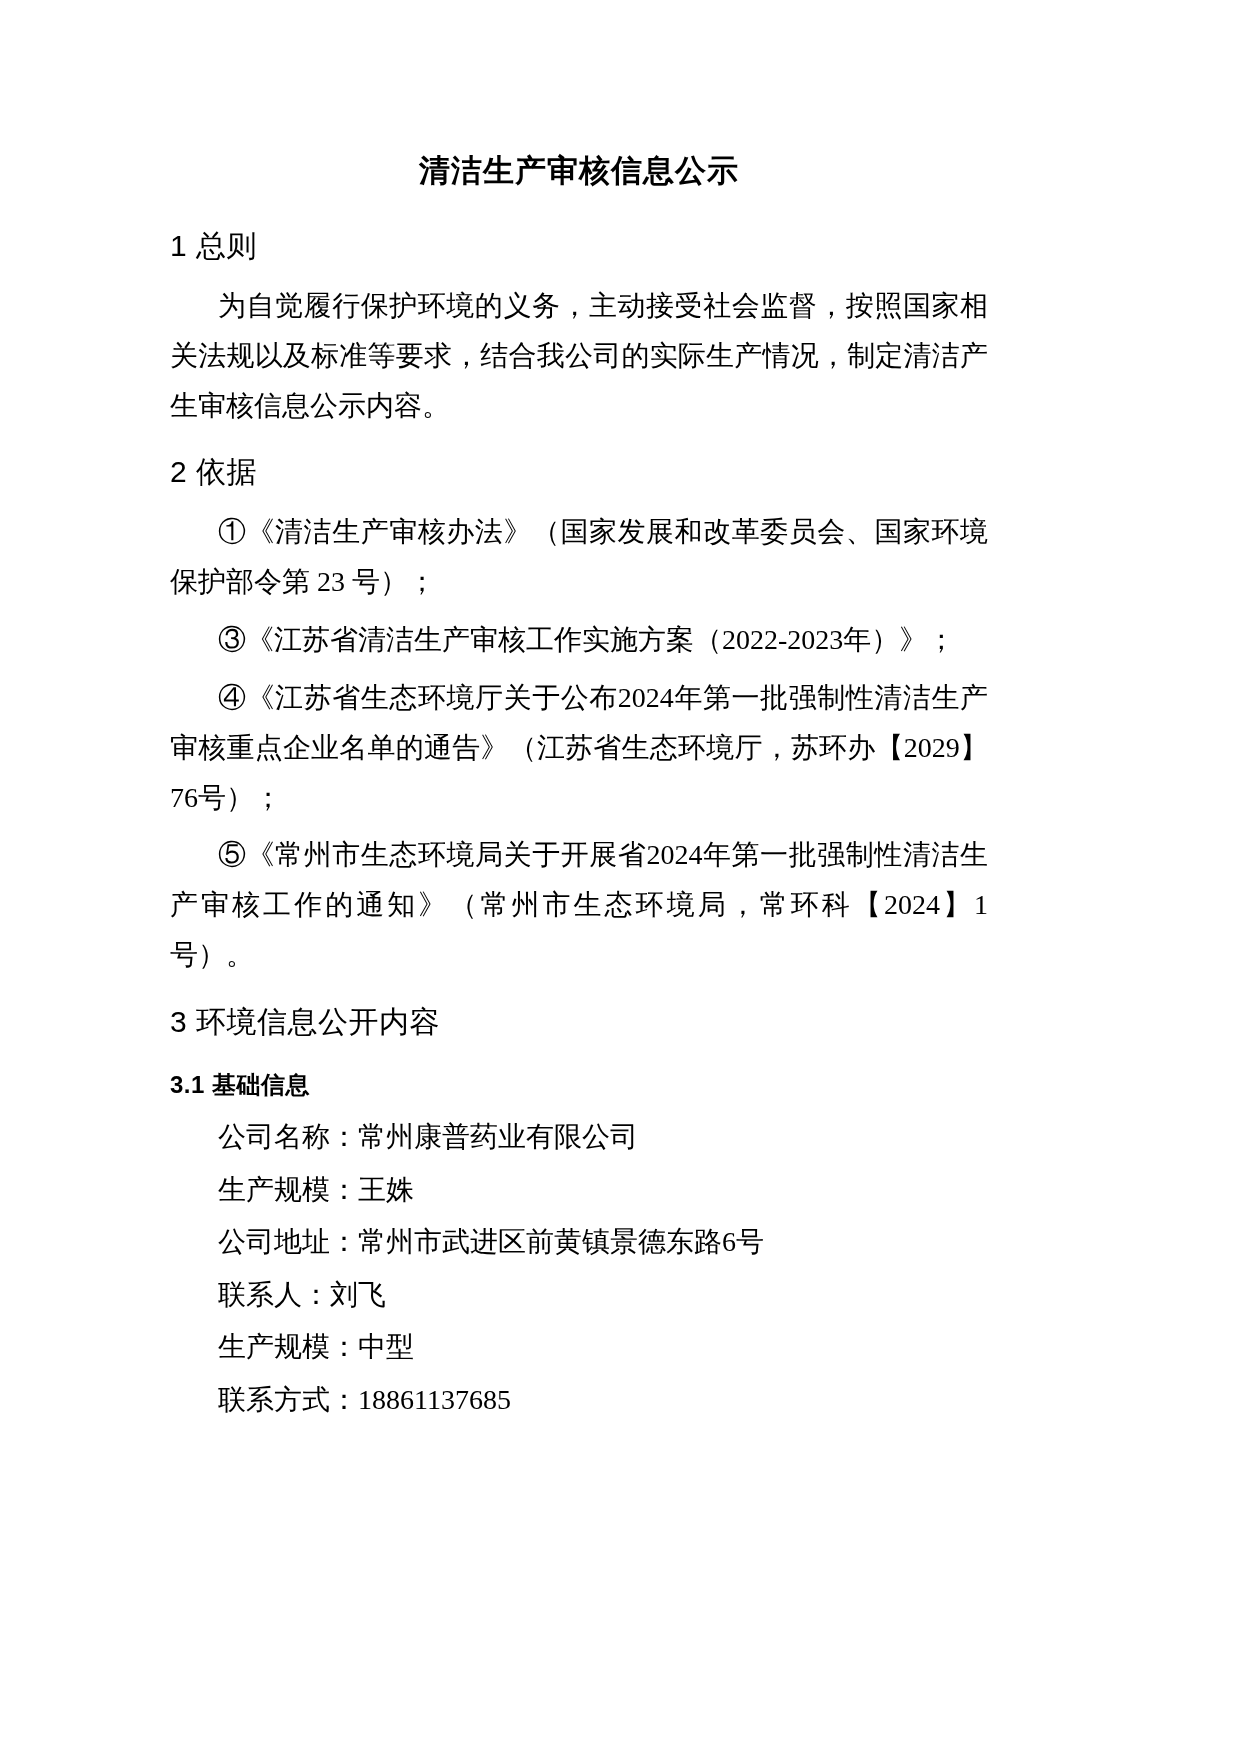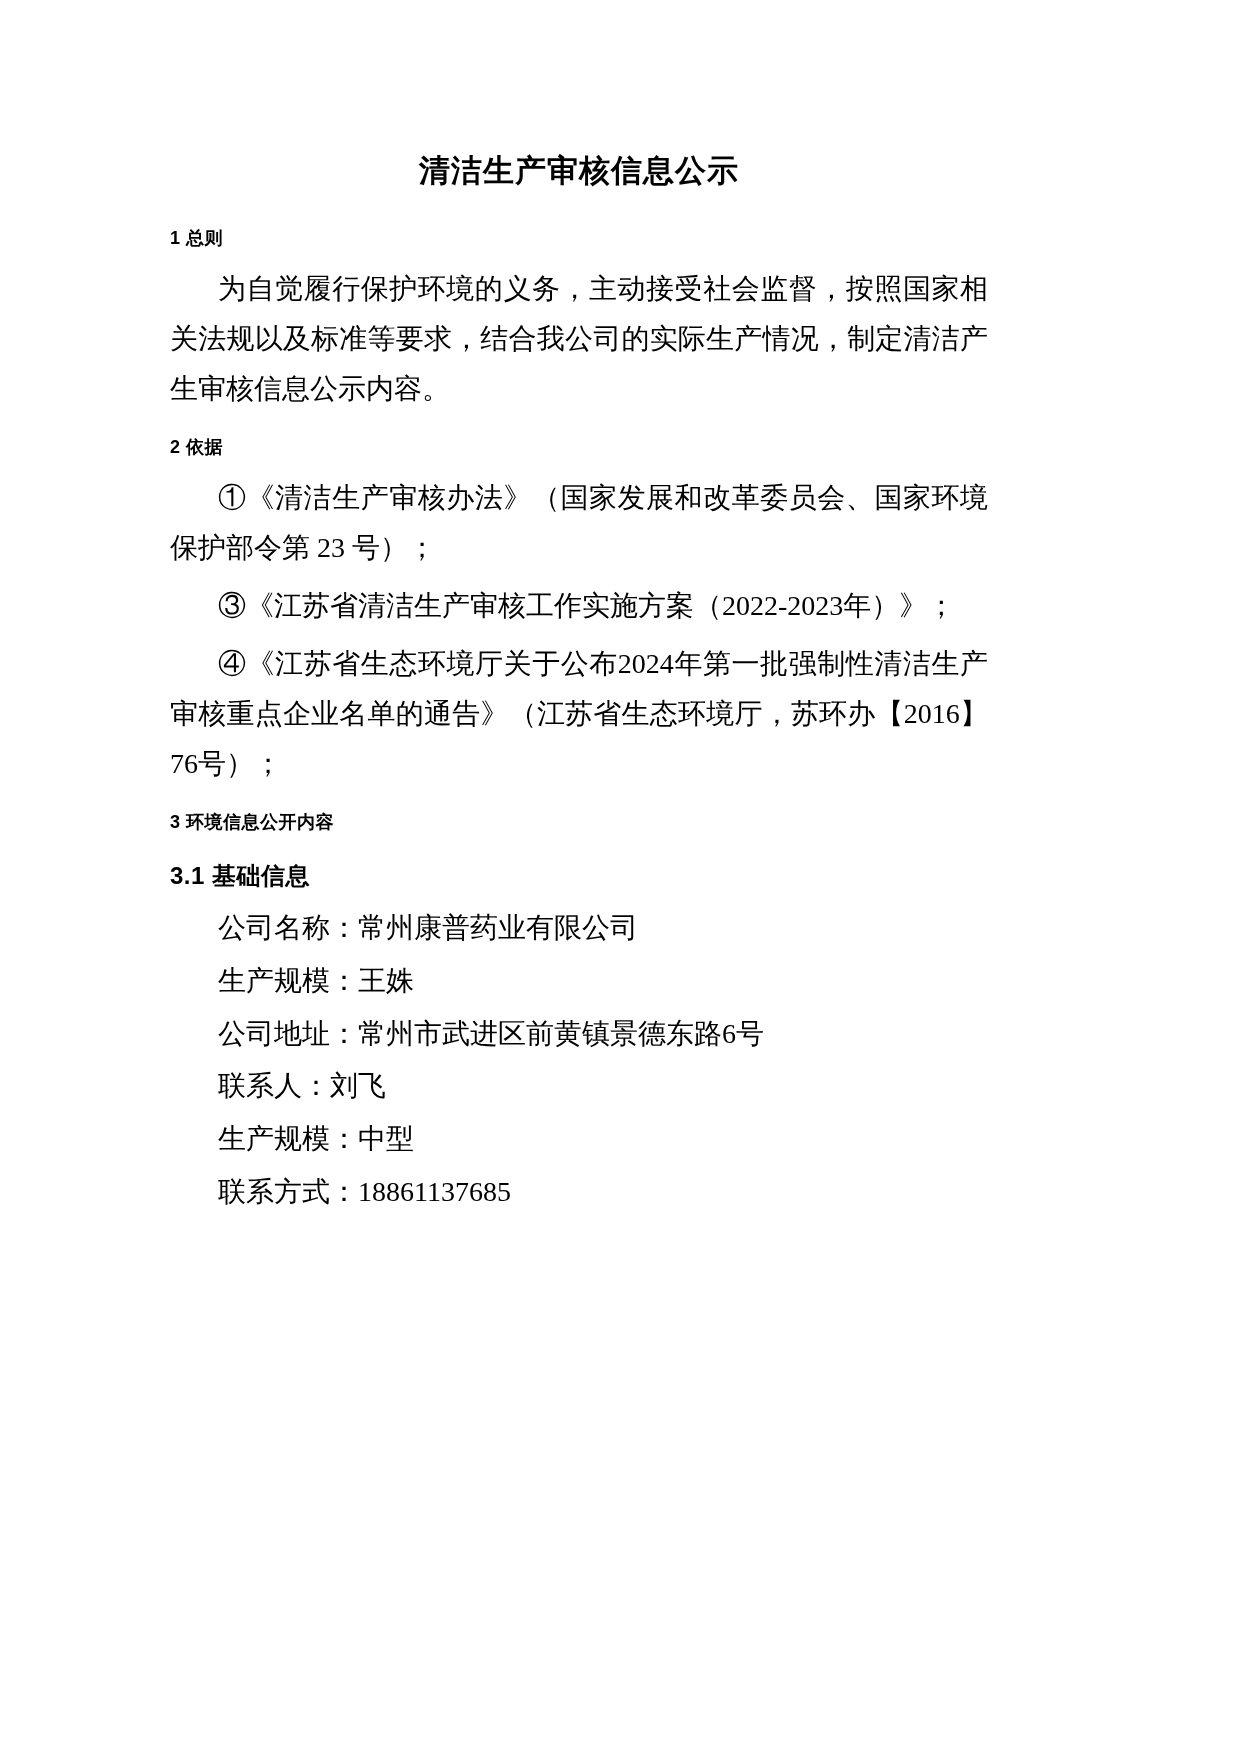--- a/index.html
+++ b/index.html
@@ -23,22 +23,22 @@
   }
   .doc-title {
     text-align: center;
     font-size: 31px;
     font-weight: bold;
     letter-spacing: 1px;
     margin: 30px 0 34px 0;
     font-family: "Liberation Sans", "DejaVu Sans", sans-serif;
   }
   h2.section-heading {
-    font-size: 18px;
-    font-weight: bold;
+    font-size: 30px;
+    font-weight: normal;
     margin: 0 0 14px 0;
     font-family: "Liberation Sans", "DejaVu Sans", sans-serif;
     letter-spacing: 0.5px;
   }
   h3.sub-heading {
     font-size: 24px;
     font-weight: bold;
     margin: 26px 0 10px 0;
     font-family: "Liberation Sans", "DejaVu Sans", sans-serif;
     letter-spacing: 0.5px;
@@ -74,21 +74,22 @@
 
   <div class="section">
     <h2 class="section-heading">1  总则</h2>
     <p class="body-text">为自觉履行保护环境的义务，主动接受社会监督，按照国家相关法规以及标准等要求，结合我公司的实际生产情况，制定清洁产生审核信息公示内容。</p>
   </div>
 
   <div class="section">
     <h2 class="section-heading">2  依据</h2>
     <p class="body-text">①《清洁生产审核办法》（国家发展和改革委员会、国家环境保护部令第 23 号）；</p>
     <p class="body-text">③《江苏省清洁生产审核工作实施方案（2022-2023年）》；</p>
-    <p class="body-text">④《江苏省生态环境厅关于公布2024年第一批强制性清洁生产审核重点企业名单的通告》（江苏省生态环境厅，苏环办【2016】76号）；</p>
+    <p class="body-text">④《江苏省生态环境厅关于公布2024年第一批强制性清洁生产审核重点企业名单的通告》（江苏省生态环境厅，苏环办【2029】76号）；</p>
+    <p class="body-text">⑤《常州市生态环境局关于开展省2024年第一批强制性清洁生产审核工作的通知》（常州市生态环境局，常环科【2024】1号）。</p>
   </div>
 
   <div class="section">
     <h2 class="section-heading">3  环境信息公开内容</h2>
     <h3 class="sub-heading">3.1  基础信息</h3>
     <ul class="info-list">
       <li>公司名称：常州康普药业有限公司</li>
       <li>生产规模：王姝</li>
       <li>公司地址：常州市武进区前黄镇景德东路6号</li>
       <li>联系人：刘飞</li>

